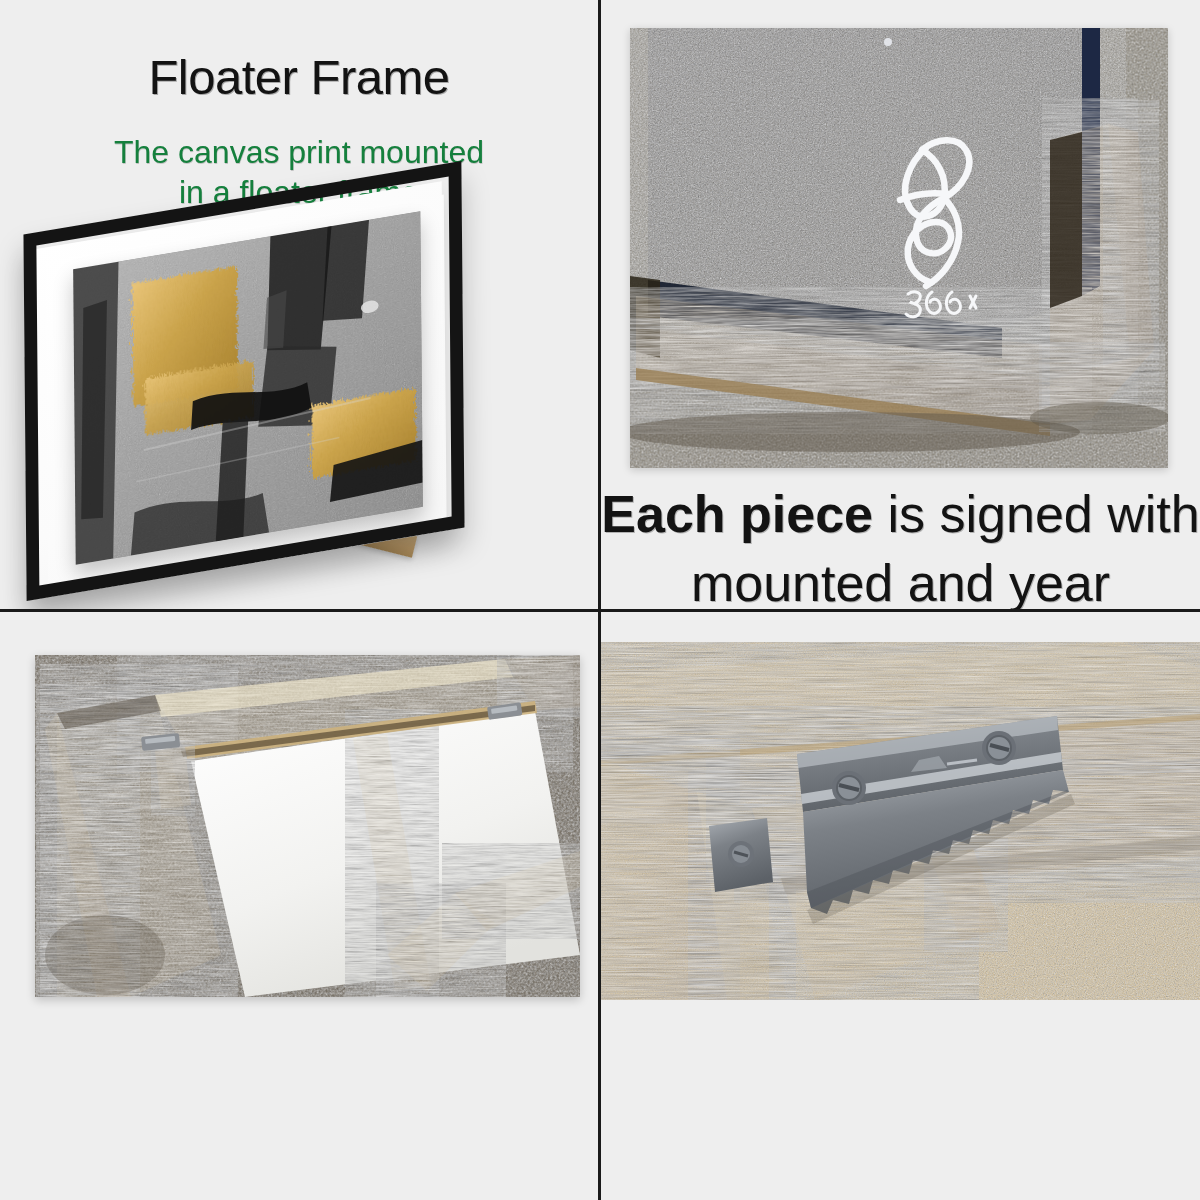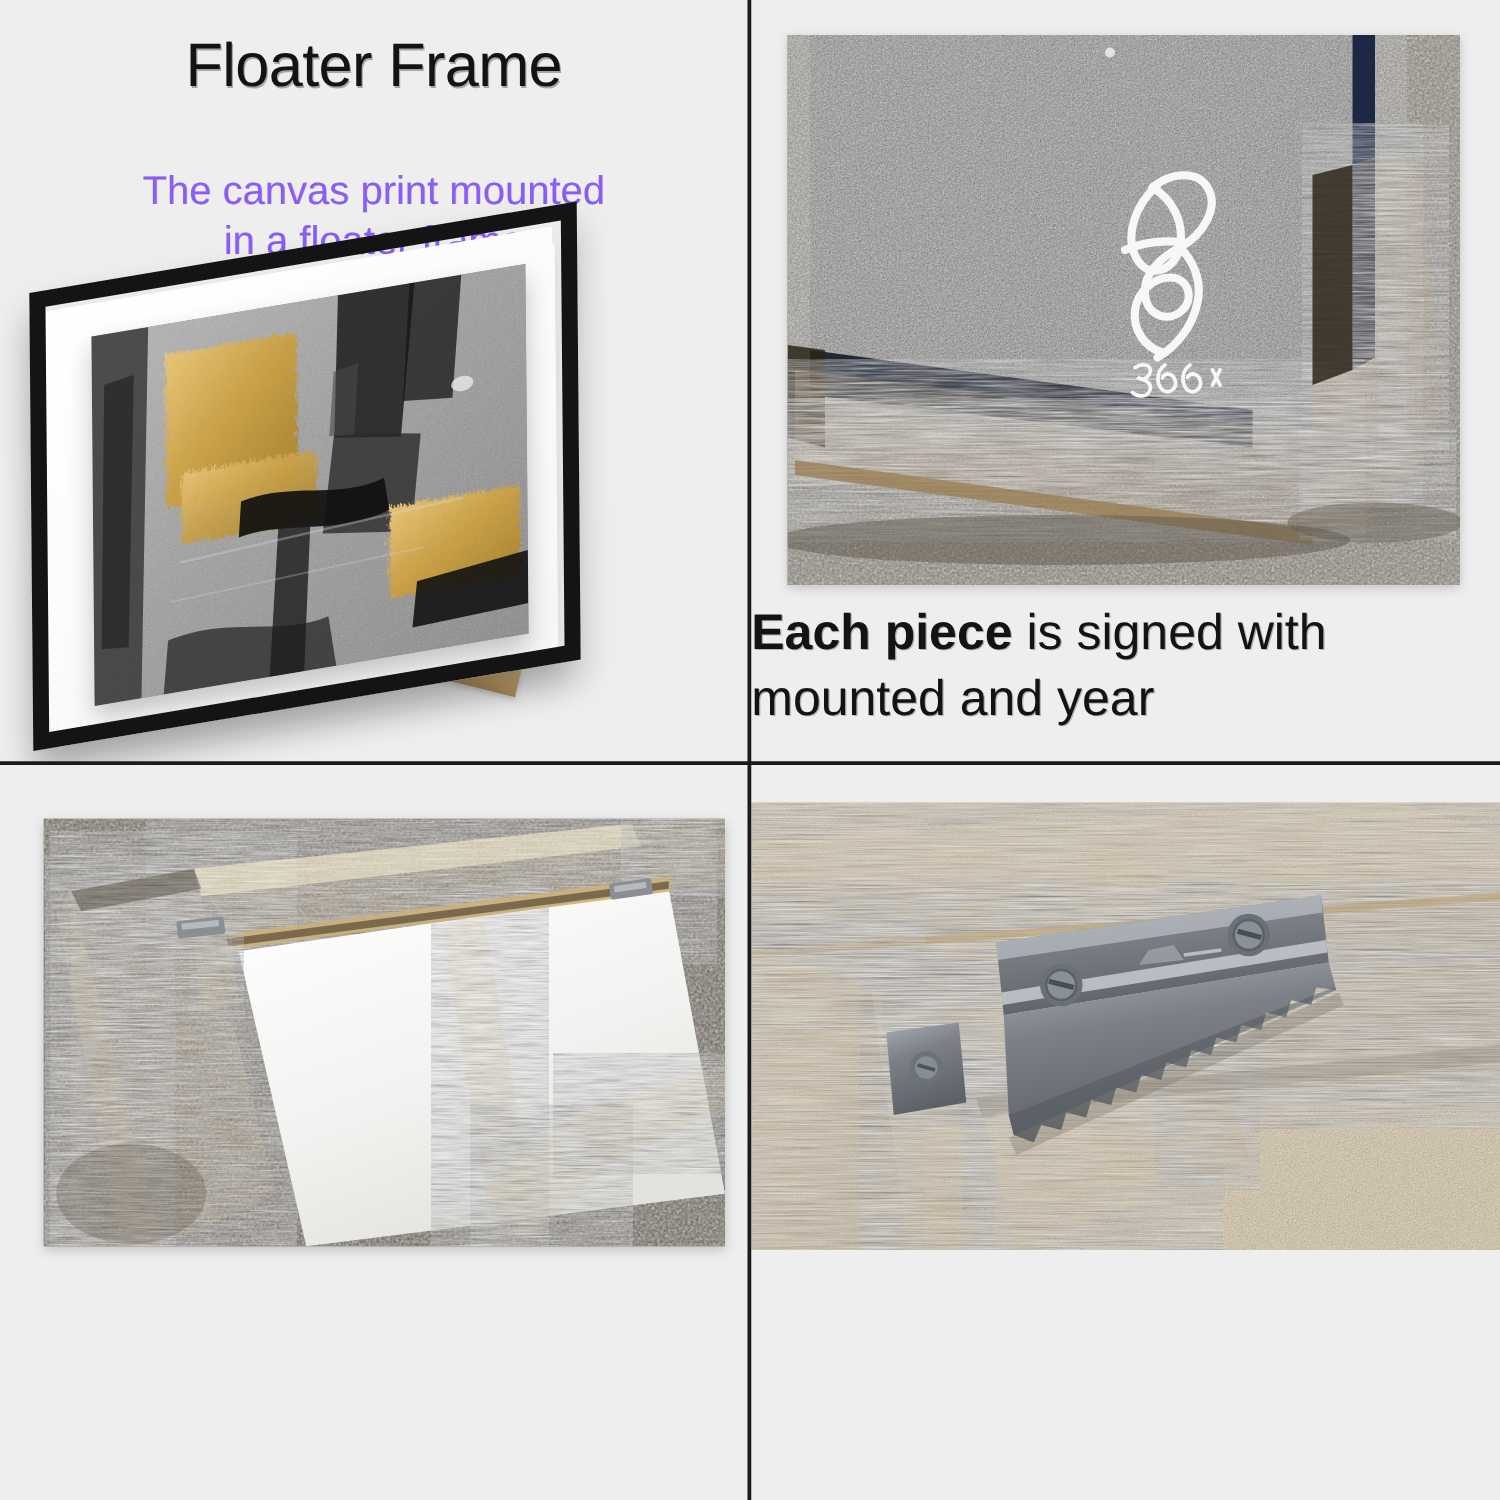--- a/index.html
+++ b/index.html
@@ -21,31 +21,31 @@
   .p-bl{left:0;top:612px;width:598px;height:588px;}
   .p-br{left:601px;top:612px;width:599px;height:588px;}
 
   
   .title{
     position:absolute;width:100%;text-align:center;
     color:#131313;letter-spacing:-0.5px;
     text-shadow:1px 1px 0 rgba(0,0,0,0.30);
     line-height:1.04;
   }
-  .t-floater{top:28px;font-size:49px;font-weight:400;}
+  .t-floater{top:52px;font-size:49px;font-weight:400;}
   .sub{
-    position:absolute;width:100%;text-align:center;color:#8b5cf6;
+    position:absolute;width:100%;text-align:center;color:#15803d;
     font-size:32px;font-weight:400;line-height:1.26;
     text-shadow:0.5px 0.5px 0 rgba(0,0,0,0.18);
   }
   .s-floater{top:132px;}
 
   .cap-tr{
-    position:absolute;left:0;top:480px;width:100%;text-align:left;
-    font-size:40px;line-height:1.32;color:#131313;font-weight:400;
+    position:absolute;left:0;top:480px;width:100%;text-align:center;
+    font-size:52px;line-height:1.32;color:#131313;font-weight:400;
     text-shadow:1px 1px 0 rgba(0,0,0,0.25);
   }
   .cap-tr b{font-weight:700;}
 
   
   .tl-stage{position:absolute;left:0;top:196px;width:598px;height:413px;}
   .tl-layer{position:absolute;transform-origin:50% 50%;}
 
   
   .wood-back{

